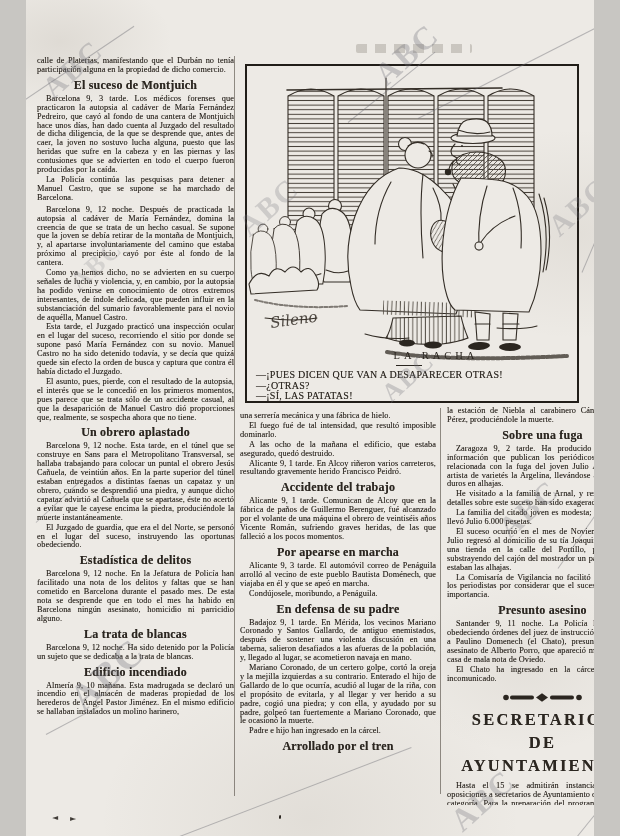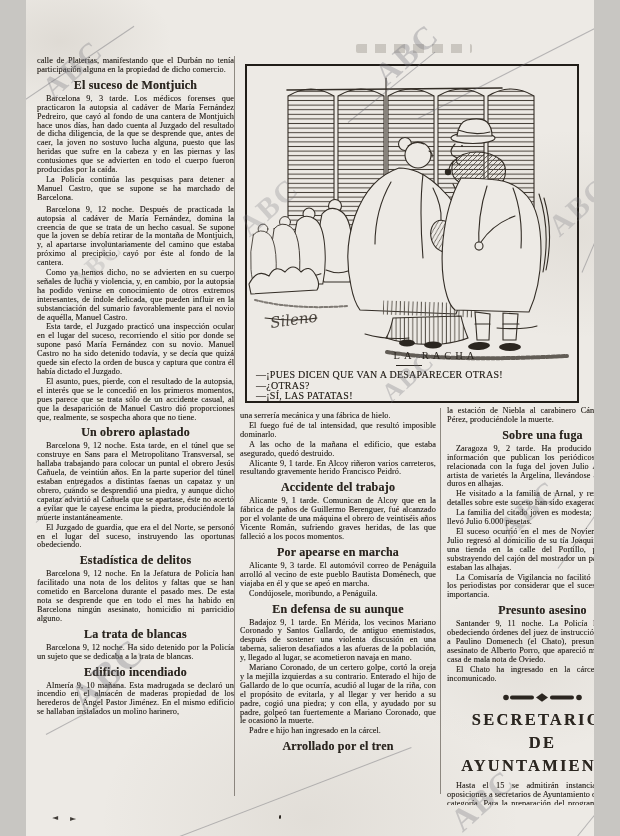--- a/index.html
+++ b/index.html
@@ -172,21 +172,21 @@
   <div class="col col-mid">
     <p class="p">una serrería mecánica y una fábrica de hielo.</p>
     <p class="p ind">El fuego fué de tal intensidad, que resultó imposible dominarlo.</p>
     <p class="p ind">A las ocho de la mañana el edificio, que estaba asegurado, quedó destruido.</p>
     <p class="p ind">Alicante 9, 1 tarde. En Alcoy riñeron varios carreteros, resultando gravemente herido Francisco Peidró.</p>
     <h3 class="head">Accidente del trabajo</h3>
     <p class="p ind">Alicante 9, 1 tarde. Comunican de Alcoy que en la fábrica de paños de Guillermo Berenguer, fué alcanzado por el volante de una máquina el obrero de veintiséis años Vicente Román, sufriendo graves heridas, de las que falleció a los pocos momentos.</p>
     <h3 class="head">Por apearse en marcha</h3>
     <p class="p ind">Alicante 9, 3 tarde. El automóvil correo de Penáguila arrolló al vecino de este pueblo Bautista Doménech, que viajaba en él y que se apeó en marcha.</p>
     <p class="p ind">Condújosele, moribundo, a Penáguila.</p>
-    <h3 class="head">En defensa de su aunque</h3>
+    <h3 class="head">En defensa de su padre</h3>
     <p class="p ind">Badajoz 9, 1 tarde. En Mérida, los vecinos Mariano Coronado y Santos Gallardo, de antiguo enemistados, después de sostener una violenta discusión en una taberna, salieron desafiados a las afueras de la población, y, llegado al lugar, se acometieron navaja en mano.</p>
     <p class="p ind">Mariano Coronado, de un certero golpe, cortó la oreja y la mejilla izquierdas a su contrario. Enterado el hijo de Gallardo de lo que ocurría, acudió al lugar de la riña, con el propósito de evitarla, y al llegar y ver herido a su padre, cogió una piedra; y con ella, y ayudado por su padre, golpeó tan fuertemente a Mariano Coronado, que le ocasionó la muerte.</p>
     <p class="p ind">Padre e hijo han ingresado en la cárcel.</p>
     <h3 class="head">Arrollado por el tren</h3>
   </div>
 
   <div class="col col-right">
     <p class="p">la estación de Niebla al carabinero Cándido Gómez Pérez, produciéndole la muerte.</p>
     <h3 class="head">Sobre una fuga</h3>
     <p class="p ind">Zaragoza 9, 2 tarde. Ha producido sorpresa la información que publican los periódicos de Madrid relacionada con la fuga del joven Julio Arnal con la artista de varietés la Argelina, llevándose aquél 15.000 duros en alhajas.</p>

